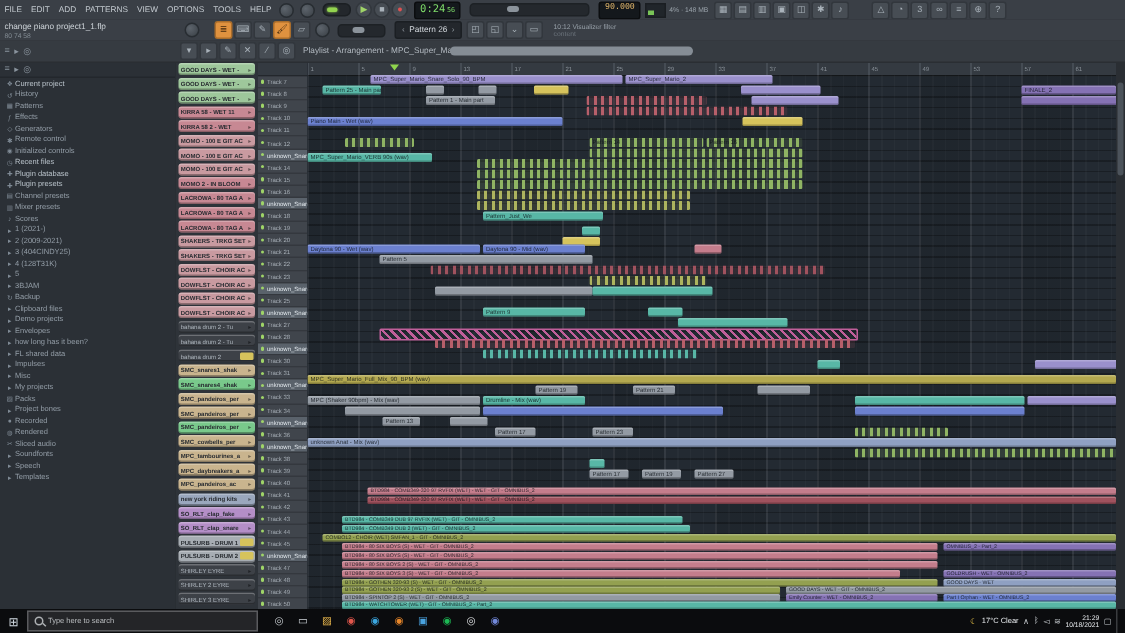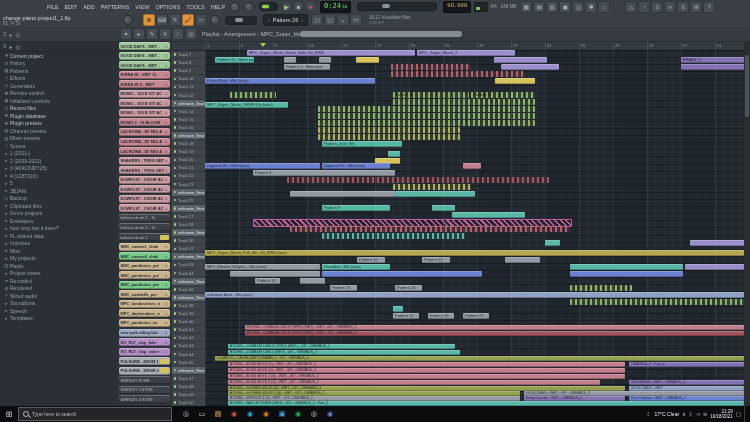--- a/index.html
+++ b/index.html
@@ -1,20 +1,20 @@
 <!DOCTYPE html>
 <html><head>
 <meta charset="utf-8">
 <style>
   html,body{margin:0;padding:0;background:#14171b;}
   #screen{position:relative;width:750px;height:422px;overflow:hidden;background:#31363c;
     font-family:"Liberation Sans",sans-serif;-webkit-font-smoothing:antialiased;}
   
   .tb{position:absolute;left:0;right:0;display:flex;align-items:center;background:#3a3f46;border-bottom:1px solid #2a2e33;}
-  #tb1{top:0;height:13px;z-index:5;padding-left:44px;}
+  #tb1{top:0;height:13px;z-index:5;}
   #tb2{top:13px;height:14px;z-index:5;}
   #tb3{top:27px;height:14px;background:#363b41;z-index:5;}
   .menu-item{font-size:5.5px;color:#c3c9cf;padding:0 3px;cursor:default;}
   .knob{width:8px;height:8px;border-radius:50%;background:radial-gradient(circle at 35% 35%,#5d646c,#393f45);border:1px solid #282d32;margin:0 2px;flex:none;}
   .pill{width:17px;height:7px;border-radius:4px;background:#23272c;border:1px solid #1b1f23;position:relative;margin:0 3px;flex:none;}
   .pill::after{content:"";position:absolute;left:2px;top:1.5px;width:7px;height:3px;border-radius:2px;background:#93d44f;box-shadow:0 0 2px #93d44f;}
   .tbtn{flex:none;display:inline-flex;align-items:center;justify-content:center;width:10px;height:10px;margin-right:1px;
     background:#474d54;border:1px solid #32373d;border-radius:2px;color:#a9b2ba;font-size:6px;line-height:1;}
   .tbtn.orange{background:#e0923f;border-color:#a96d2b;color:#40270c;}
   .tbtn.round{border-radius:50%;width:9px;height:9px;}

